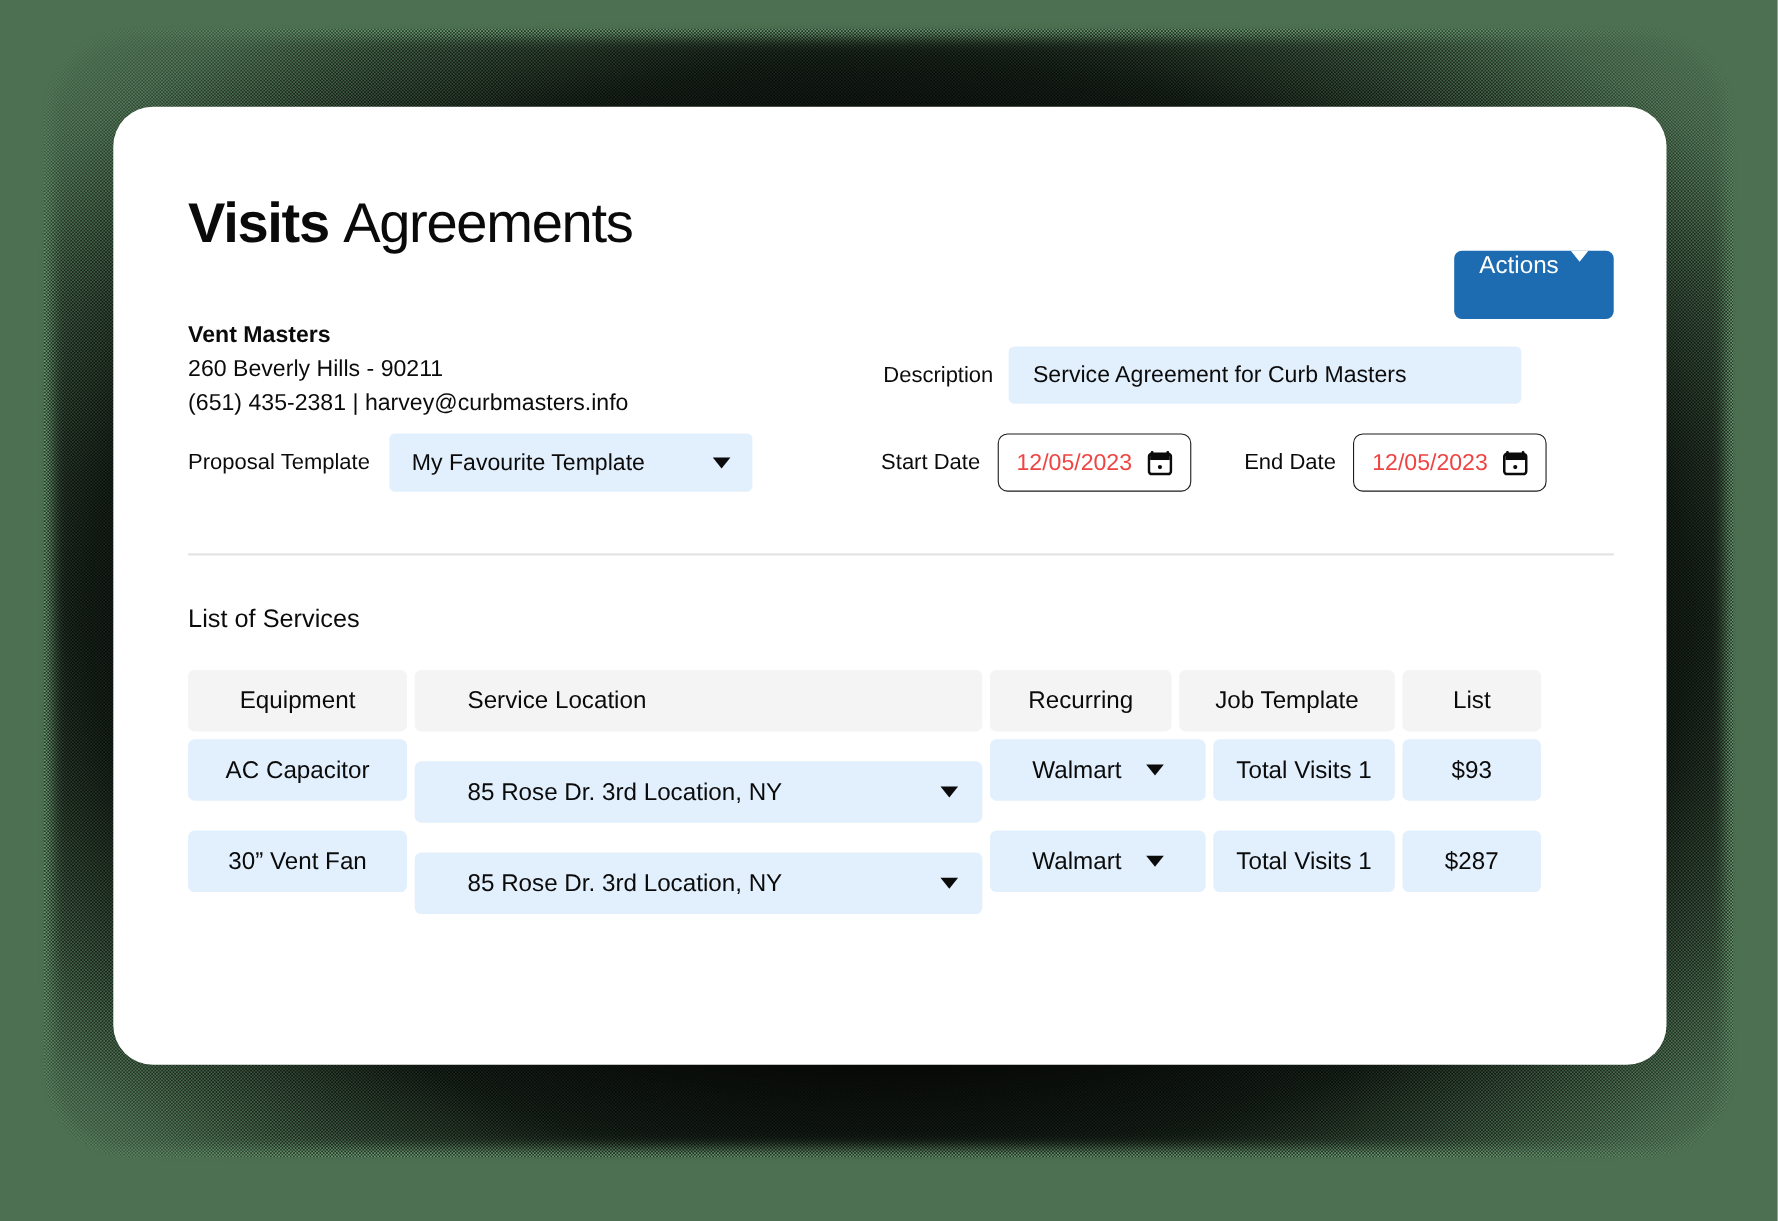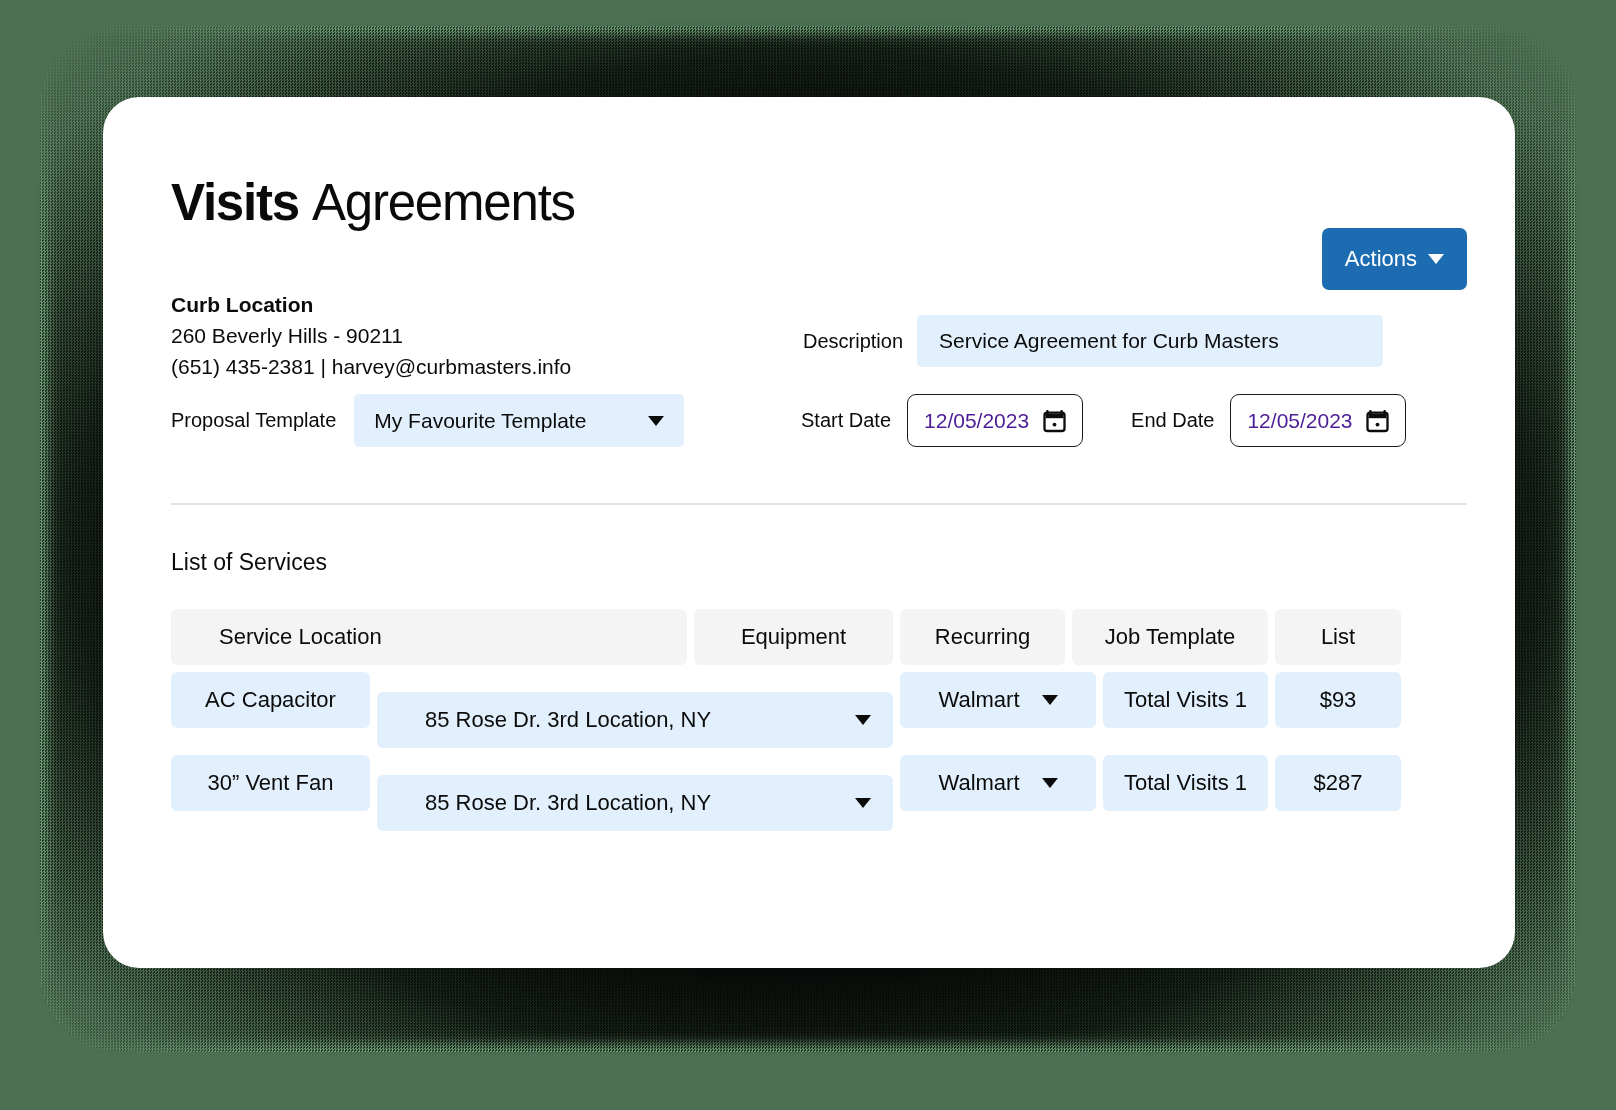--- a/index.html
+++ b/index.html
@@ -84,21 +84,21 @@
     top: 131px;
     height: 62px;
     padding: 0 23px;
     background: #1d6cb1;
     border: none;
     border-radius: 7px;
     color: #ffffff;
     font-size: 22px;
     font-family: "Liberation Sans", sans-serif;
     display: flex;
-    align-items: center;
+    align-items: flex-start;
     gap: 11px;
     cursor: pointer;
   }
   .tri-down {
     width: 0; height: 0;
     border-left: 8px solid transparent;
     border-right: 8px solid transparent;
     border-top: 10px solid currentColor;
     display: inline-block;
   }
@@ -184,21 +184,21 @@
     border: 1.6px solid #1c1c1c;
     border-radius: 9px;
     background: #fff;
     display: flex;
     align-items: center;
     justify-content: space-between;
     cursor: pointer;
   }
   .date-input .val {
     font-size: 21px;
-    color: #4c1d95;
+    color: #ef4444;
   }
   #dates-row .gap { width: 16px; }
 
   
   .cal-icon { display: block; }
 
   
   #divider {
     position: absolute;
     left: 0;
@@ -279,21 +279,21 @@
       <span class="strong">Visits</span>
       <span class="light">Agreements</span>
     </h1>
 
     <button id="actions-button">
       <span>Actions</span>
       <span class="tri-down white"></span>
     </button>
 
     <div id="contact-block">
-      <div id="contact-name">Curb Location</div>
+      <div id="contact-name">Vent Masters</div>
       <div>260 Beverly Hills - 90211</div>
       <div>(651) 435-2381 | harvey@curbmasters.info</div>
     </div>
 
     <div id="description-row">
       <span class="field-label">Description</span>
       <div id="description-input" class="blue-field">
         <span>Service Agreement for Curb Masters</span>
       </div>
     </div>
@@ -336,22 +336,22 @@
       </div>
     </div>
 
     <div id="divider"></div>
 
     <div id="services-heading">List of Services</div>
 
     <div id="services-table">
 
       <div class="t-row head">
+        <div class="t-cell col-equipment">Equipment</div>
         <div class="t-cell col-location">Service Location</div>
-        <div class="t-cell col-equipment">Equipment</div>
         <div class="t-cell col-recurring">Recurring</div>
         <div class="t-cell col-job">Job Template</div>
         <div class="t-cell col-price">List</div>
       </div>
 
       <div class="t-row body">
         <div class="t-cell col-equipment">AC Capacitor</div>
         <div class="t-cell col-location">
           <span>85 Rose Dr. 3rd Location, NY</span>
           <span class="tri-down black"></span>

